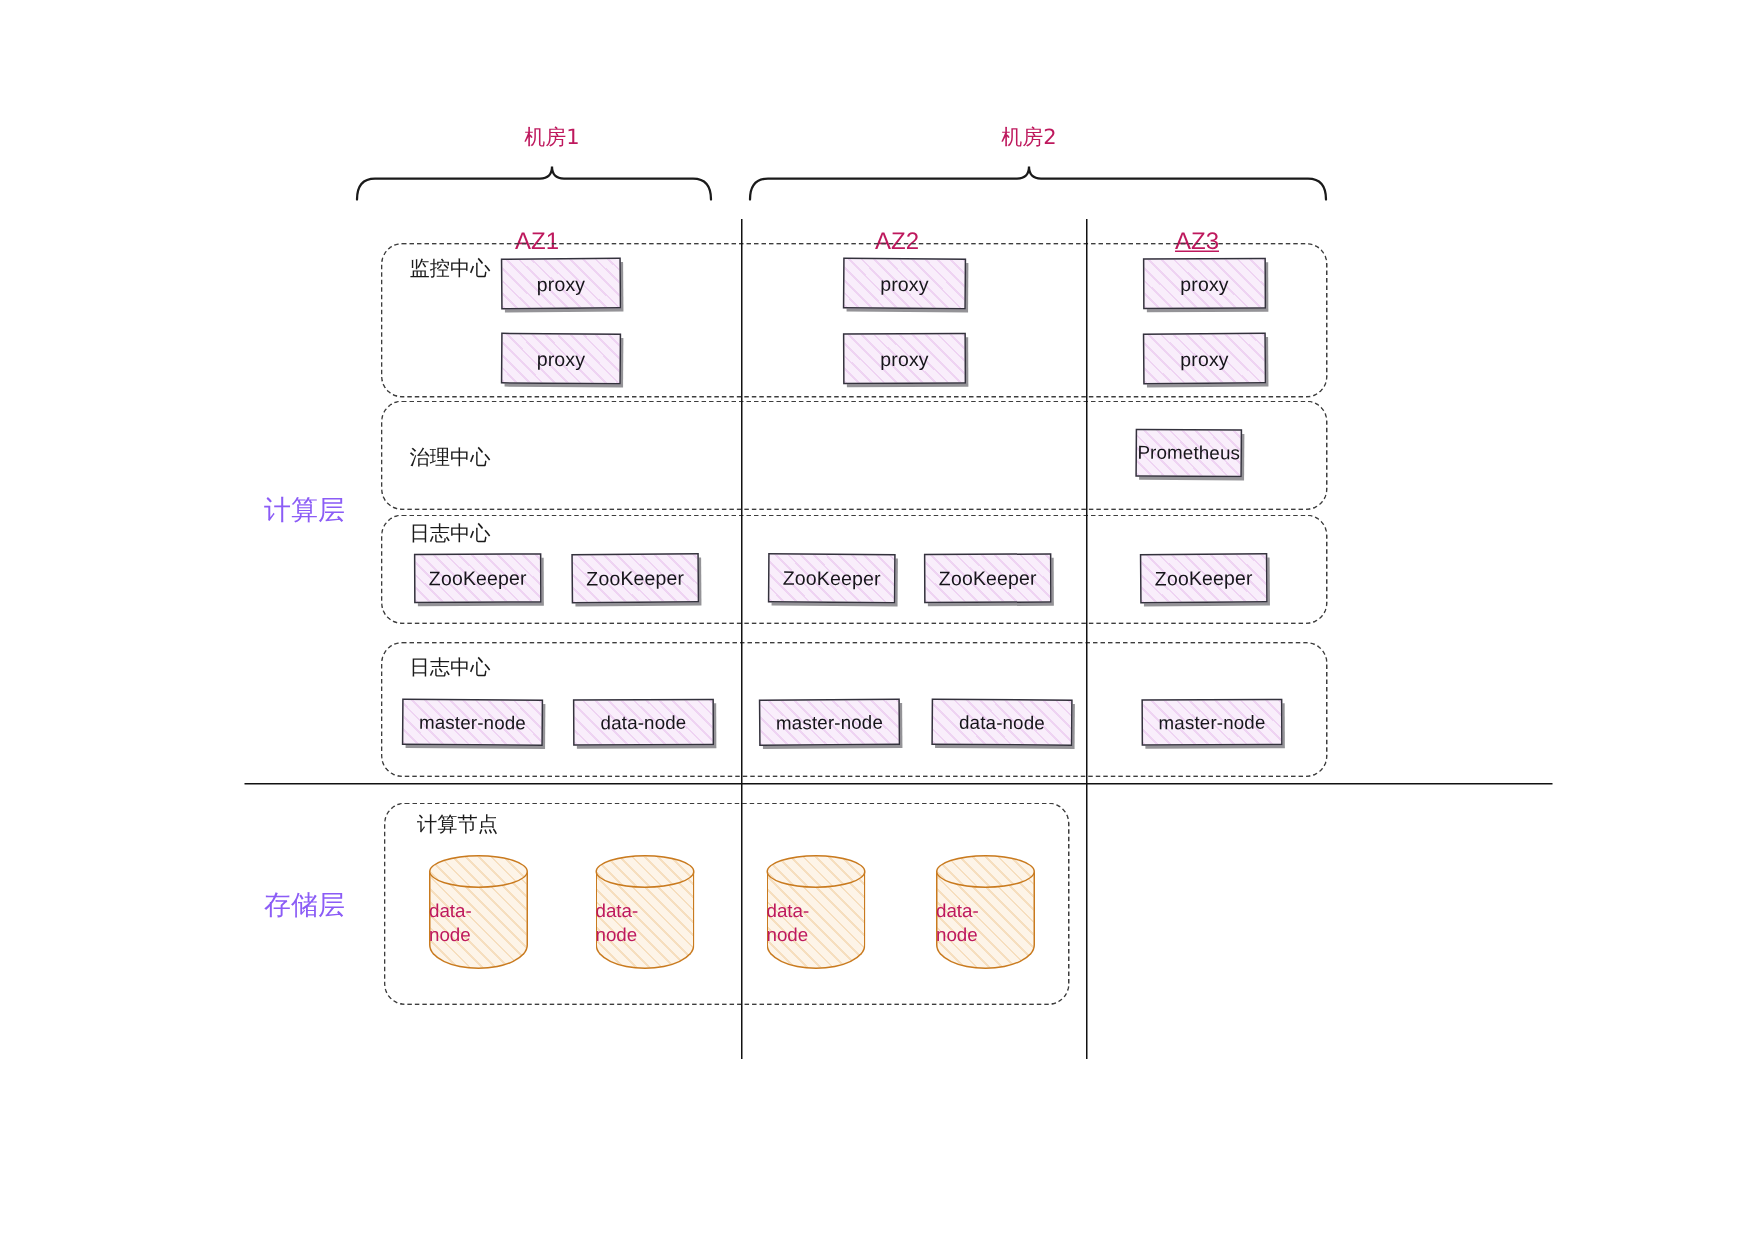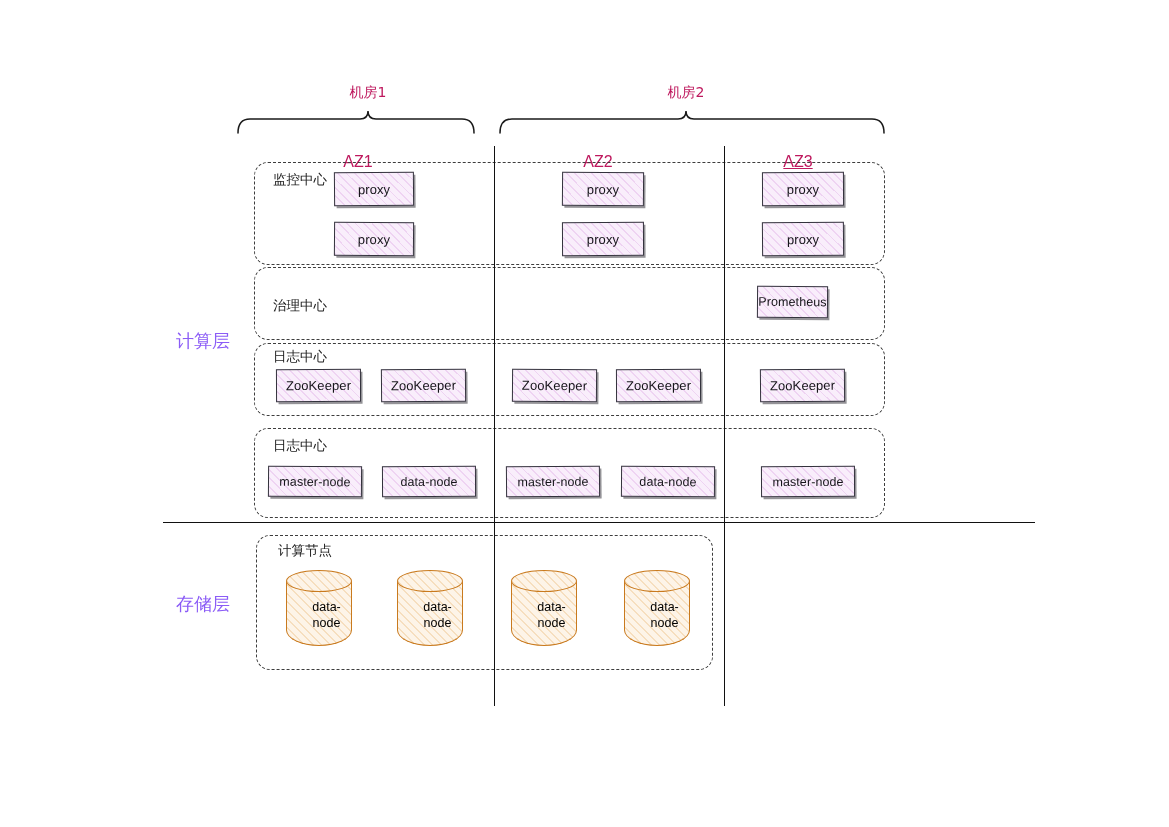--- a/index.html
+++ b/index.html
@@ -107,27 +107,25 @@
        45deg,
        rgba(226,160,72,0.26) 0px,
        rgba(226,160,72,0.26) 1.3px,
        rgba(255,255,255,0) 1.3px,
        rgba(255,255,255,0) 6px);
   }
   .cyl .cyl-text {
     position: absolute;
     left: 0; right: 0;
     top: 30px;
-    text-align: center;
     font-size: 12.5px;
-    color: #000000;
+    color: #be185d;
     line-height: 1.25;
     font-family: "Liberation Sans", sans-serif;
     white-space: pre-line;
-    padding-left: 15px;
   }
 
   
   .vline {
     position: absolute;
     width: 0;
     border-left: 1.7px solid #111;
   }
   .hline {
     position: absolute;

